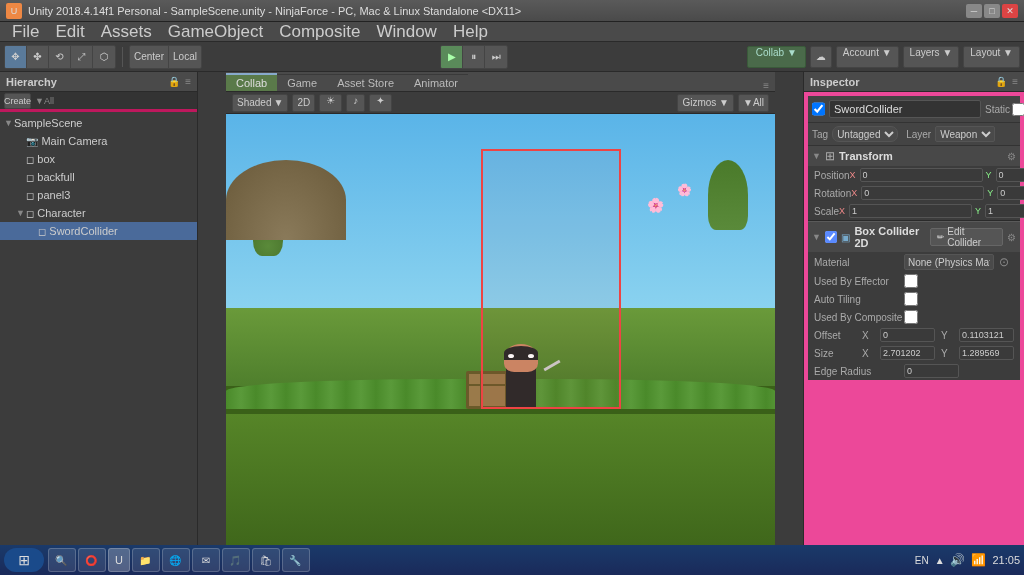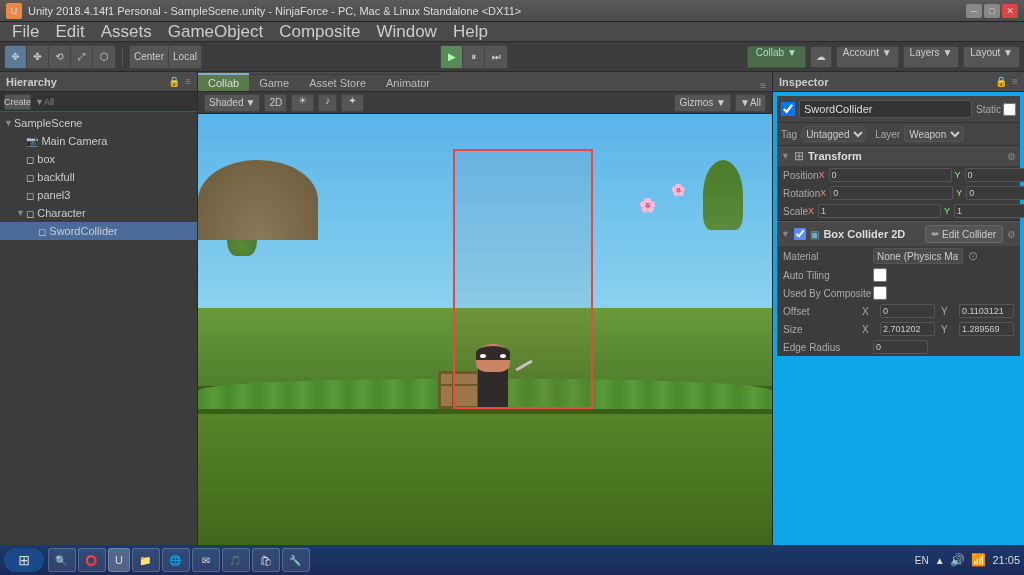--- a/index.html
+++ b/index.html
@@ -29,56 +29,56 @@
     .toolbar-group .toolbar-btn:last-child { border-right: none; }
     .play-btn { background: #5a8a5a; color: #afa; }
     .pause-btn { background: #555; }
     .step-btn { background: #555; }
     .collab-btn { height: 22px; background: #4a6a4a; border: 1px solid #3a5a3a; border-radius: 2px; padding: 0 8px; color: #adc; font-size: 10px; cursor: pointer; }
     .account-btn { height: 22px; background: #555; border: 1px solid #444; border-radius: 2px; padding: 0 6px; color: #ccc; font-size: 10px; cursor: pointer; }
     .layers-btn { height: 22px; background: #555; border: 1px solid #444; border-radius: 2px; padding: 0 6px; color: #ccc; font-size: 10px; cursor: pointer; }
     .layout-btn { height: 22px; background: #555; border: 1px solid #444; border-radius: 2px; padding: 0 6px; color: #ccc; font-size: 10px; cursor: pointer; }
 
     
-    #main { display: flex; height: calc(575px - 72px); }
+    #main { display: flex; height: calc(575px - 72px); gap: 28px; }
 
     
     #hierarchy { width: 198px; background: #3c3c3c; border-right: 1px solid #2a2a2a; display: flex; flex-direction: column; }
     .panel-header { height: 20px; background: #4a4a4a; display: flex; align-items: center; padding: 0 6px; border-bottom: 1px solid #2a2a2a; font-size: 11px; color: #bbb; }
     .panel-header .panel-title { font-size: 11px; font-weight: bold; color: #ccc; }
     .panel-header .panel-controls { margin-left: auto; display: flex; gap: 4px; }
 
     
     #hierarchy-content { flex: 1; overflow-y: auto; padding: 2px 0; }
     .hier-row { height: 18px; display: flex; align-items: center; padding: 0 4px; cursor: pointer; font-size: 11px; color: #ccc; }
     .hier-row.selected { background: #4a6a9a; }
     .hier-indent { display: inline-block; width: 12px; }
     .hier-arrow { display: inline-block; width: 10px; font-size: 9px; color: #888; }
 
     
-    .hier-search { height: 20px; background: #333; border-bottom: 1px solid #be185d; display: flex; align-items: center; padding: 0 4px; }
+    .hier-search { height: 20px; background: #333; border-bottom: 3px solid #be185d; display: flex; align-items: center; padding: 0 4px; }
 
     
     #center { flex: 1; display: flex; flex-direction: column; }
     
     
     #scene-tabs { height: 20px; background: #4a4a4a; display: flex; align-items: flex-end; border-bottom: 1px solid #2a2a2a; }
     .scene-tab { padding: 2px 10px; font-size: 11px; color: #bbb; cursor: pointer; border-top: 1px solid #3a3a3a; }
     .scene-tab.active { background: #5a7a4a; color: #ddd; border-top: 2px solid #8ac; }
 
     
     #scene-toolbar { height: 22px; background: #3c3c3c; display: flex; align-items: center; padding: 0 6px; border-bottom: 1px solid #2a2a2a; gap: 4px; }
     .scene-toolbar-btn { height: 18px; padding: 0 6px; background: #555; border: 1px solid #444; border-radius: 2px; font-size: 10px; color: #ccc; cursor: pointer; }
     .scene-toolbar-dropdown { height: 18px; padding: 0 4px; background: #555; border: 1px solid #444; border-radius: 2px; font-size: 10px; color: #ccc; cursor: pointer; display: flex; align-items: center; gap: 2px; }
 
     
     #scene-viewport { flex: 1; position: relative; overflow: hidden; background: #5a6a3a; }
 
     
-    #inspector { width: 252px; background: #0ea5e9; border-left: 1px solid #2a2a2a; display: flex; flex-direction: column; overflow-y: auto; }
+    #inspector { width: 221px; background: #ec4899; border-left: 1px solid #2a2a2a; display: flex; flex-direction: column; overflow-y: auto; }
     .inspector-header { height: 20px; background: #4a4a4a; display: flex; align-items: center; padding: 0 6px; border-bottom: 1px solid #2a2a2a; }
     .inspector-title { font-size: 11px; font-weight: bold; color: #ccc; }
 
     
     #inspector-content { flex: 1; overflow-y: auto; padding: 4px; }
     .inspector-input { width: 100%; height: 16px; background: #4a4a4a; border: 1px solid #555; border-radius: 2px; color: #ccc; font-size: 10px; padding: 0 3px; }
     .inspector-checkbox { width: 14px; height: 14px; }
 
     
     .obj-name-bar { display: flex; align-items: center; padding: 4px; background: #444; border-bottom: 1px solid #333; }
@@ -434,20 +434,24 @@
 
         <div class="collider-row">
           <span class="collider-label">Material</span>
           <div class="collider-value">
             <input type="text" class="inspector-input" style="width: 90px;" value="None (Physics Material 2">
             <span style="font-size:12px;color:#888;margin-left:2px;">⊙</span>
           </div>
         </div>
 
 
+        <div class="collider-row">
+          <span class="collider-label">Used By Effector</span>
+          <input type="checkbox" class="inspector-checkbox" style="">
+        </div>
 
         <div class="collider-row">
           <span class="collider-label">Auto Tiling</span>
           <input type="checkbox" class="inspector-checkbox" style="">
         </div>
 
         <div class="collider-row">
           <span class="collider-label">Used By Composite</span>
           <input type="checkbox" class="inspector-checkbox" style="">
         </div>

